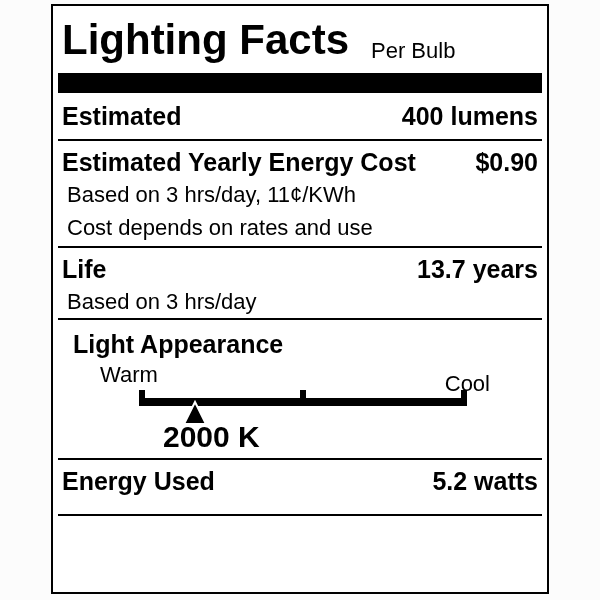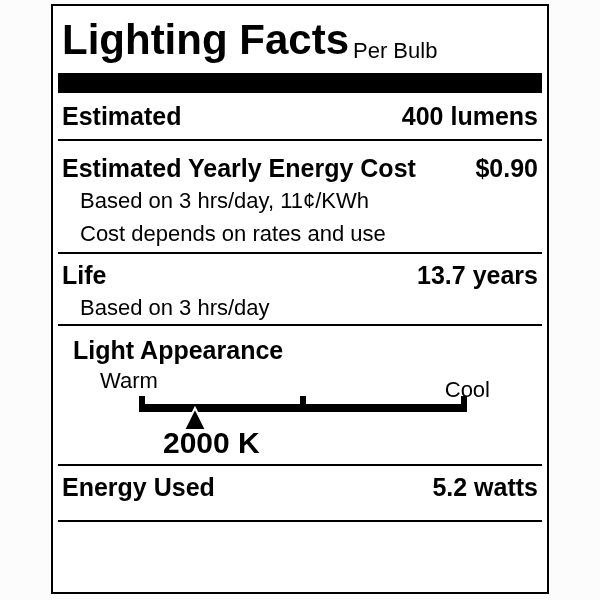--- a/index.html
+++ b/index.html
@@ -8,30 +8,30 @@
     font-family:"Liberation Sans", sans-serif;
     position:relative;overflow:hidden;
   }
   .label{
     position:absolute;left:51px;top:4px;
     width:494px;height:586px;
     border:2px solid #000;background:#fff;
   }
   .title-row{padding:10px 9px 0 9px;display:flex;align-items:flex-end;}
   .title{font-size:42px;font-weight:bold;line-height:48px;white-space:nowrap;}
-  .subtitle{font-size:22px;font-weight:normal;margin-left:4px;white-space:nowrap;}
+  .subtitle{font-size:22px;font-weight:normal;margin-left:22px;white-space:nowrap;}
   .black-bar{height:20px;background:#000;margin:9px 5px 0 5px;}
   .rule{height:2px;background:#000;margin:0 5px;}
   .row{
     display:flex;justify-content:space-between;align-items:baseline;
     font-weight:bold;font-size:25px;padding:0 9px;white-space:nowrap;
   }
   .r-brightness{padding-top:9px;padding-bottom:9px;line-height:28px;}
-  .r-cost{padding-top:12px;line-height:31px;align-items:center;}
-  .sub{font-size:22px;line-height:33px;padding:0 9px 0 27px;white-space:nowrap;}
+  .r-cost{padding-top:6px;line-height:31px;align-items:center;}
+  .sub{font-size:22px;line-height:33px;padding:0 9px 0 14px;white-space:nowrap;}
   .sub.last{margin-bottom:2px;}
   .r-life{padding-top:5px;line-height:32px;}
   .r-appearance{padding-top:8px;line-height:32px;padding-left:20px;}
   .warmcool{position:relative;height:30px;font-size:22px;line-height:30px;}
   .warm{position:absolute;left:47px;top:0;}
   .cool{position:absolute;right:57px;top:9px;}
   .scale{position:relative;height:30px;}
   .scale-bar{position:absolute;left:86px;top:8px;width:328px;height:8px;background:#000;}
   .tick{position:absolute;bottom:0;width:6px;height:16px;background:#000;}
   .tick.t-left{left:0;}

